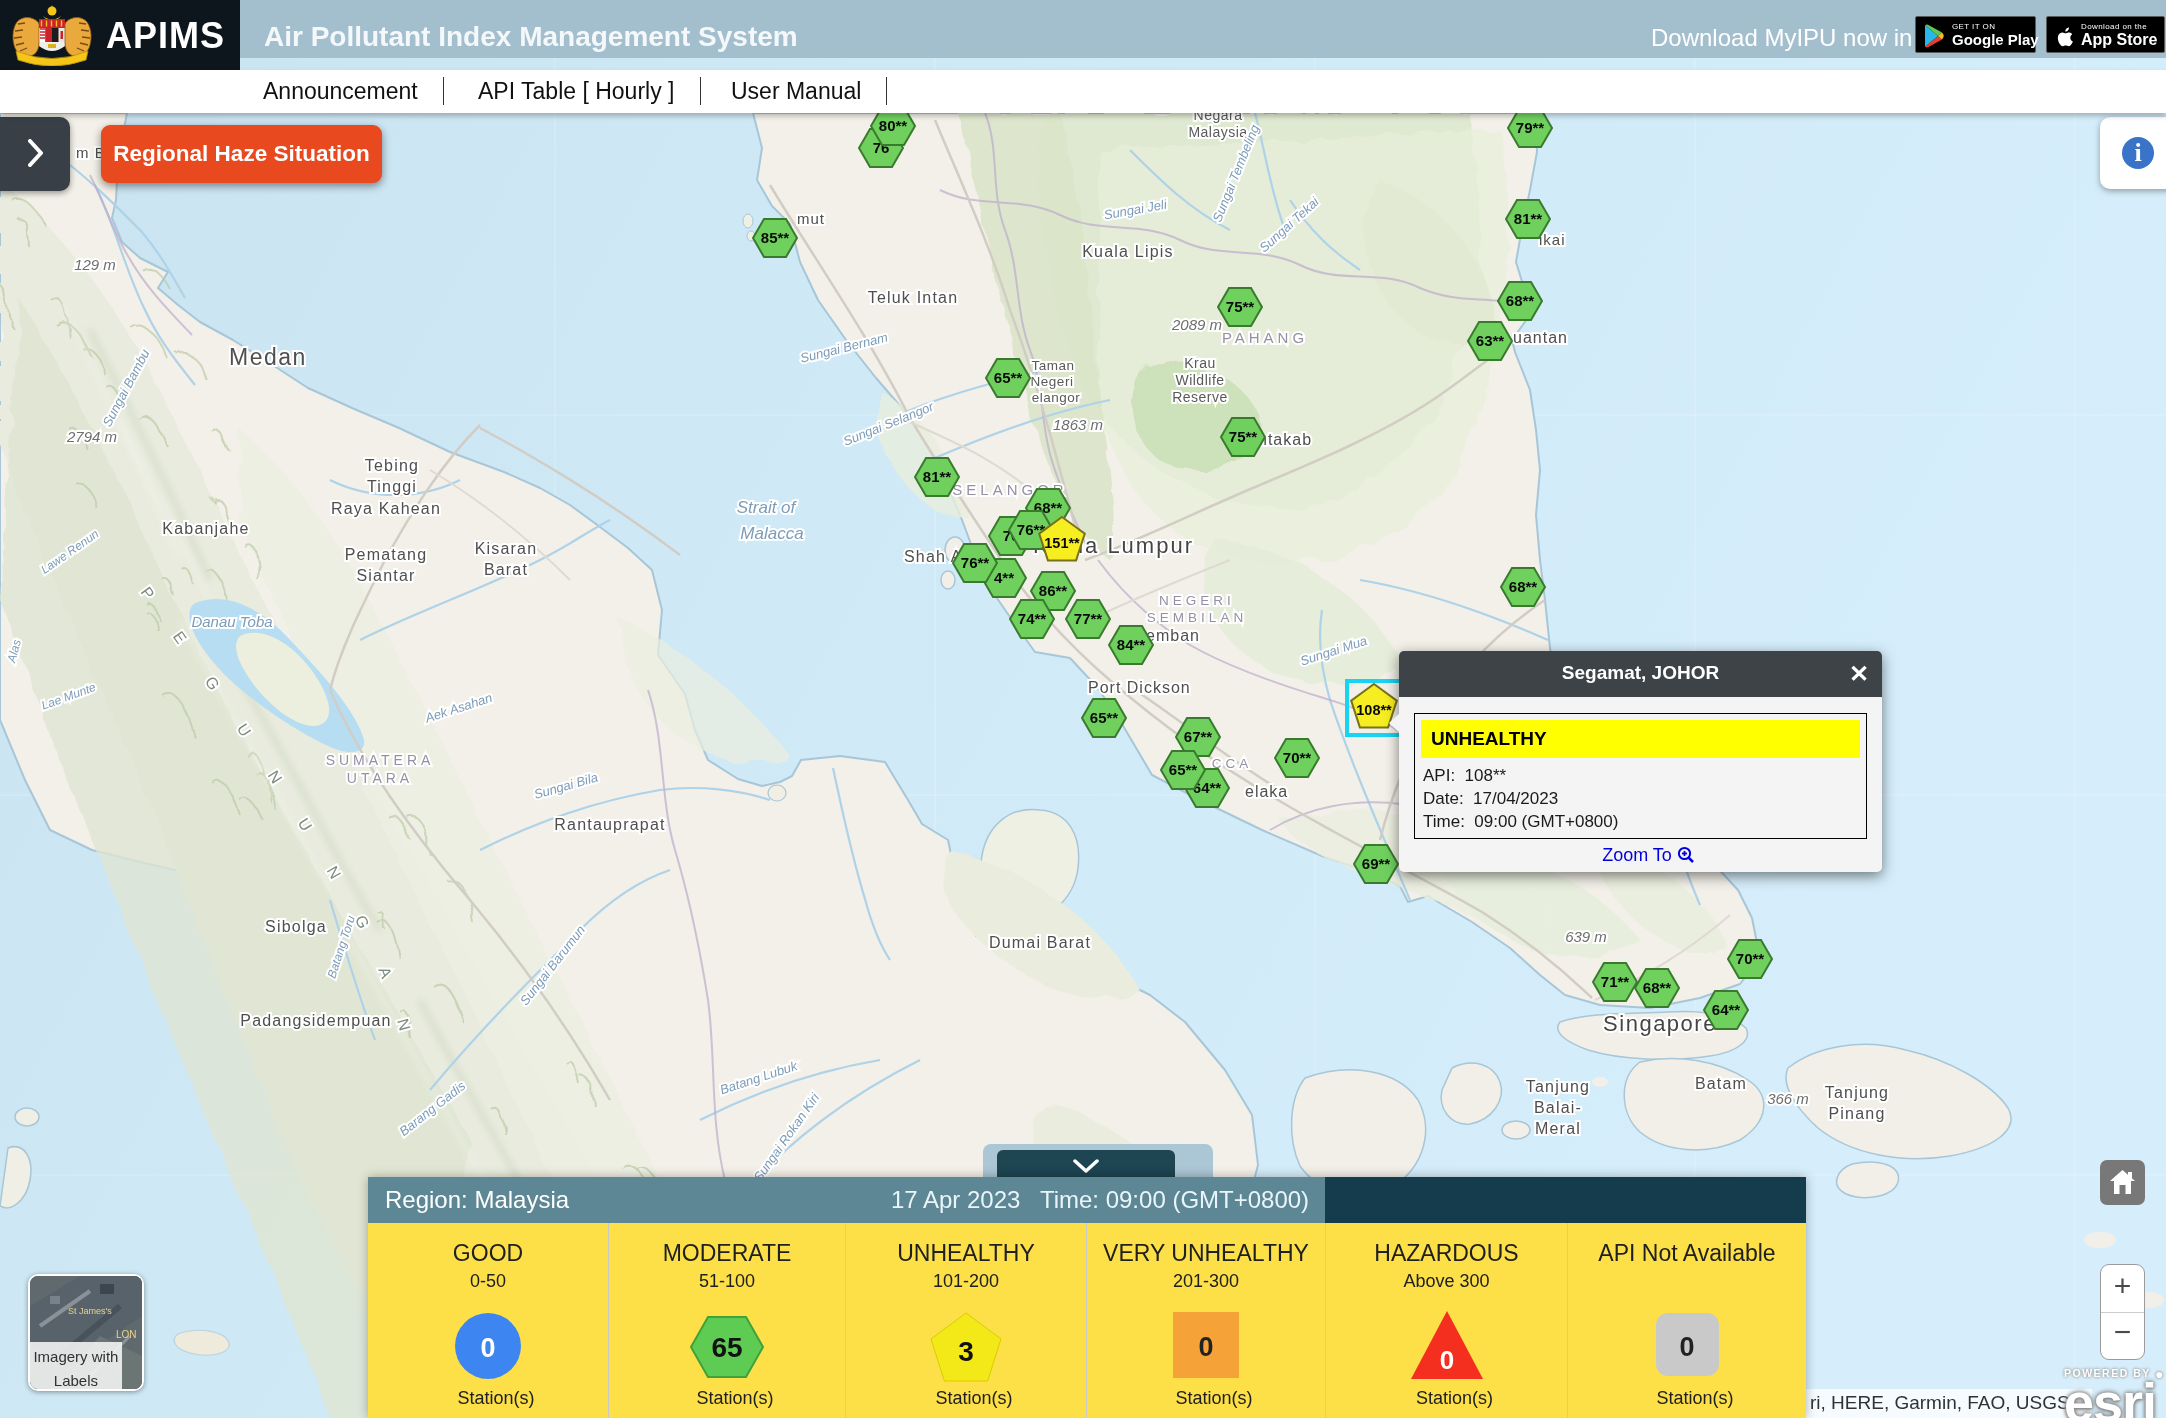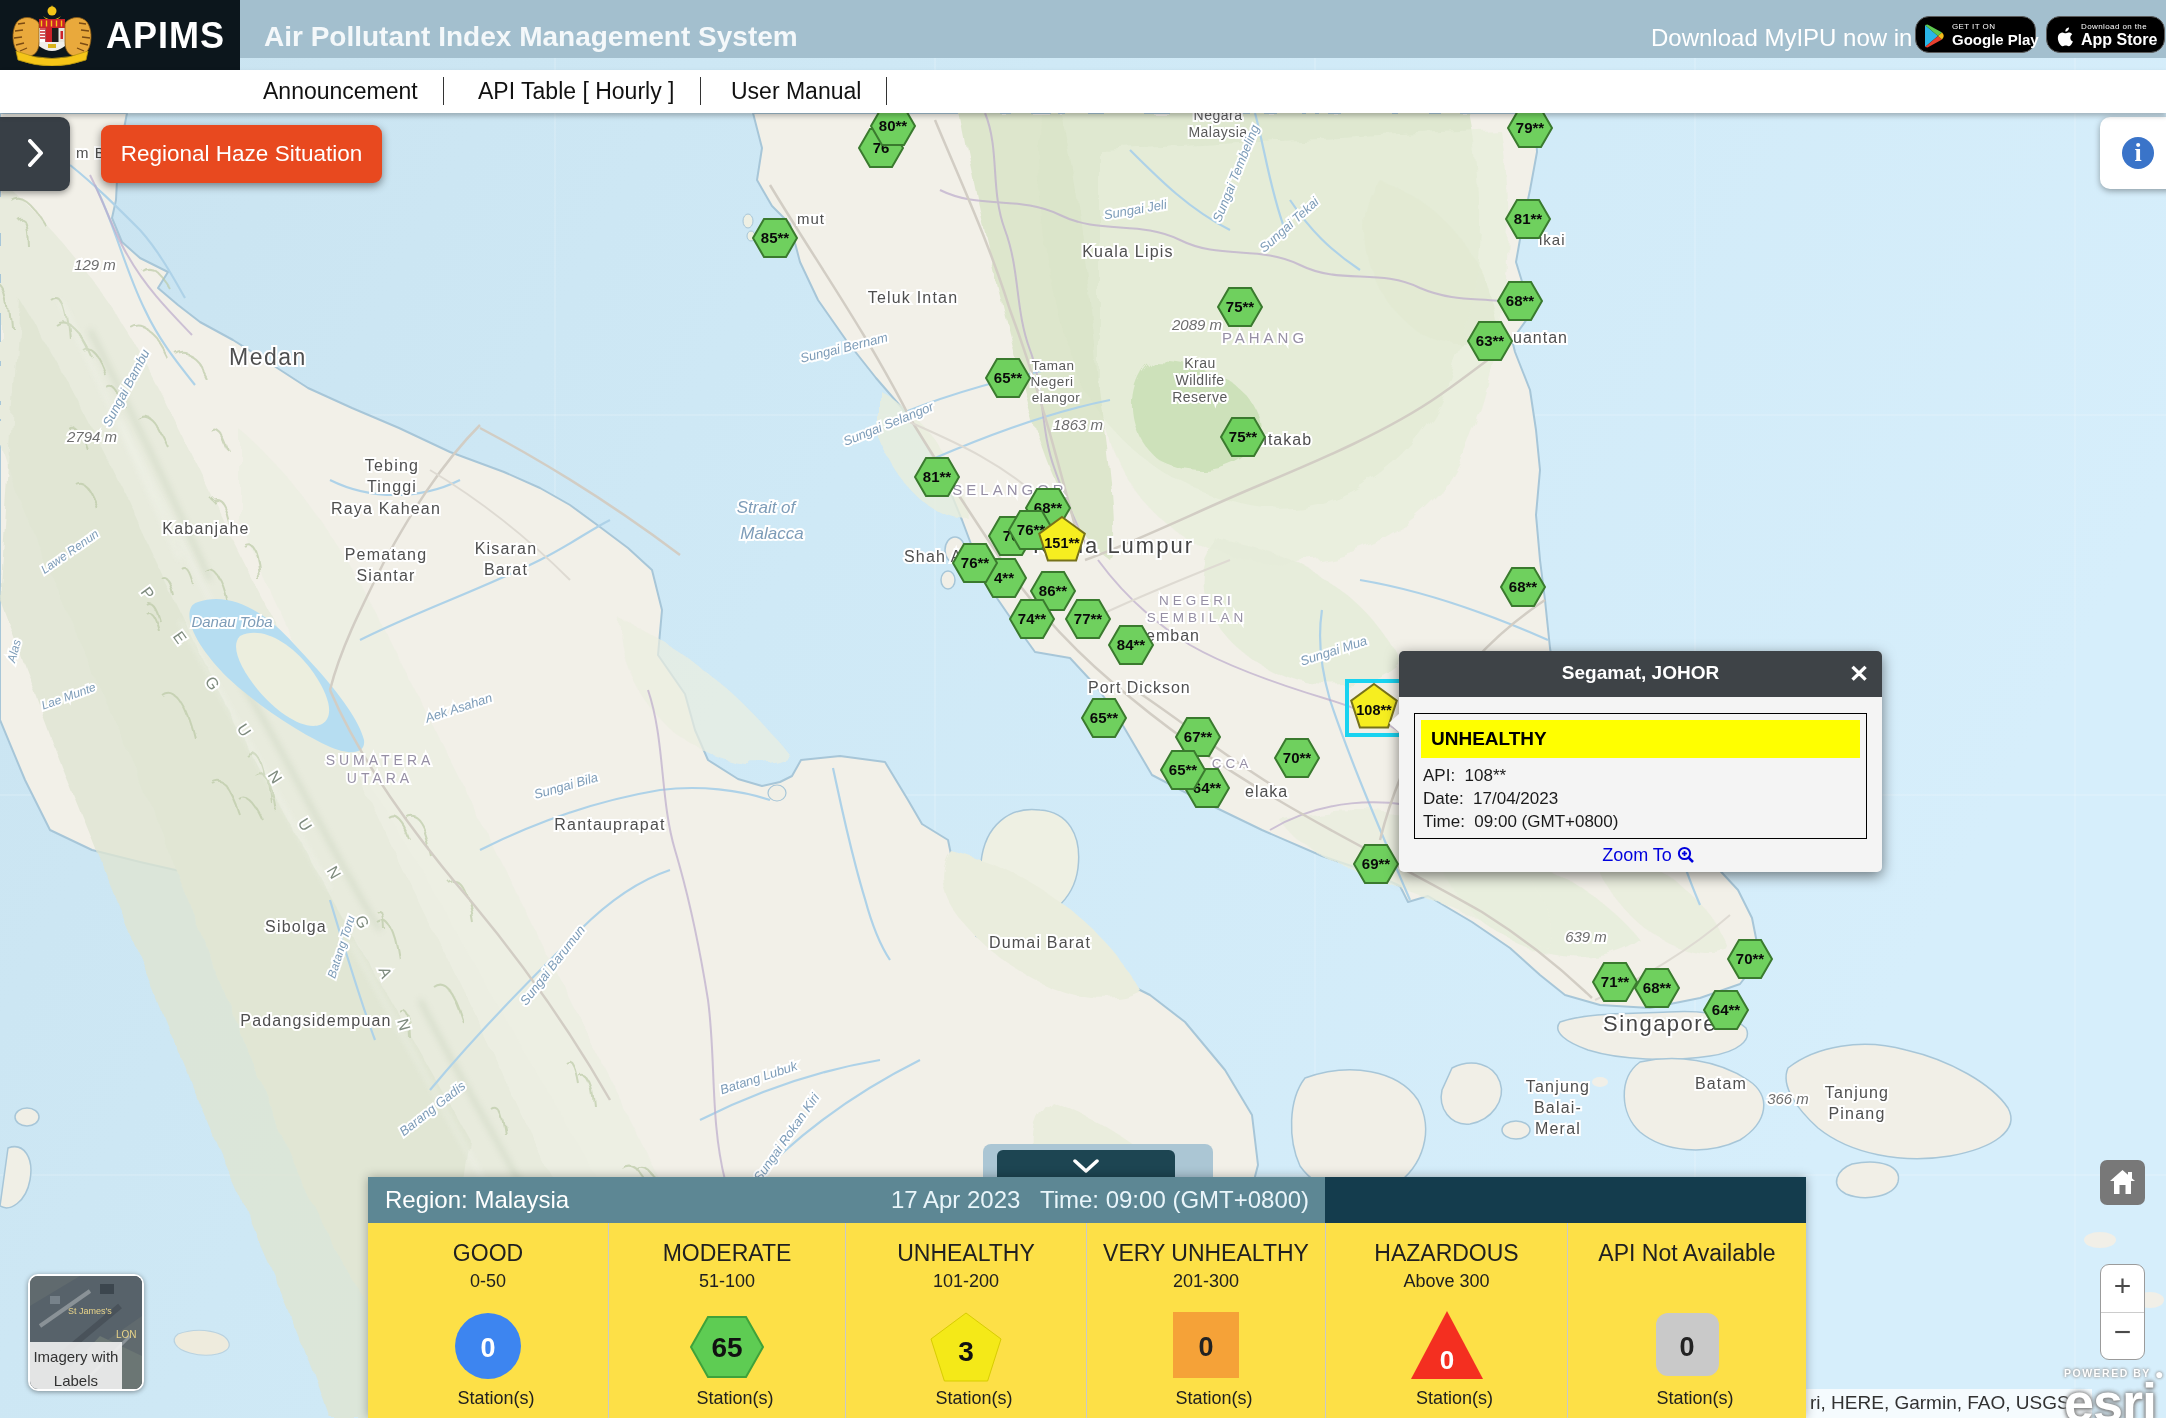--- a/index.html
+++ b/index.html
@@ -6,37 +6,37 @@
   html,body { width:2166px; height:1418px; overflow:hidden; font-family:"Liberation Sans", sans-serif; background:#cfe8f5; }
   #stage { position:relative; width:2166px; height:1418px; overflow:hidden; }
   #mapsvg { position:absolute; left:0; top:0; }
 
   
   .hdr { position:absolute; left:0; top:0; width:2166px; height:58px; background:#a3bfce; z-index:50; }
   .hdr .black { position:absolute; left:0; top:0; width:240px; height:70px; background:#0c161c; }
   .hdr .apims { position:absolute; left:106px; top:15px; color:#fff; font-size:36px; font-weight:bold; letter-spacing:1px; }
   .hdr .title { position:absolute; left:264px; top:21px; color:#f4f8fa; font-size:28px; font-weight:bold; }
   .hdr .dl { position:absolute; left:1651px; top:24px; color:#fff; font-size:24px; }
-  .badge { position:absolute; top:16px; height:37px; background:#000; border-radius:14px; color:#fff; }
+  .badge { position:absolute; top:16px; height:37px; background:#000; border-radius:2px; color:#fff; }
   .badge.gp { left:1915px; width:121px; border:1px solid #5a5a5a; }
   .badge.as { left:2046px; width:119px; border:1px solid #5a5a5a; }
   .badge .small { position:absolute; left:36px; top:5px; font-size:8px; letter-spacing:.4px; white-space:nowrap; }
   .badge .big { position:absolute; left:36px; top:14px; font-size:15px; font-weight:bold; white-space:nowrap; }
   .badge.as .small { left:34px; }
   .badge.as .big { left:34px; }
 
   
   .nav { position:absolute; left:0; top:70px; width:2166px; height:43px; background:#fff; z-index:50; box-shadow:0 3px 5px rgba(0,0,0,0.25); }
   .nav a { position:absolute; top:8px; color:#111; font-size:23px; text-decoration:none; }
   .nav .sep { position:absolute; top:7px; width:1px; height:28px; background:#333; }
 
   
   .ltab { position:absolute; left:-10px; top:117px; width:80px; height:74px; background:#383f46; border-radius:10px; z-index:20; box-shadow:0 2px 6px rgba(0,0,0,.4); color:#fff; }
   .ltab svg { position:absolute; left:38px; top:22px; }
-  .haze { position:absolute; left:101px; top:125px; width:281px; height:58px; background:#e8491f; border-radius:9px; z-index:20; color:#fff; font-size:22.5px; font-weight:normal; text-align:center; line-height:58px; white-space:nowrap; box-shadow:0 3px 8px rgba(0,0,0,.45); }
+  .haze { position:absolute; left:101px; top:125px; width:281px; height:58px; background:#e8491f; border-radius:9px; z-index:20; color:#fff; font-size:22.5px; font-weight:bold; text-align:center; line-height:58px; white-space:nowrap; box-shadow:0 3px 8px rgba(0,0,0,.45); }
 
   
   .infocard { position:absolute; left:2100px; top:117px; width:80px; height:72px; background:#fff; border-radius:10px; z-index:20; box-shadow:0 2px 6px rgba(0,0,0,.35); }
   .infocard .circ { position:absolute; left:22px; top:20px; width:32px; height:32px; border-radius:50%; background:#3a74c9; color:#fff; text-align:center; font-family:"Liberation Serif", serif; font-weight:bold; font-size:26px; line-height:32px; }
 
   
   .popup { position:absolute; left:1399px; top:604px; width:483px; height:221px; background:#f4f4f4; border-radius:5px; z-index:30; box-shadow:0 4px 14px rgba(0,0,0,.5);margin-top:47px; }
   .popup .phead { position:absolute; left:0; top:0; width:100%; height:46px; background:#3e4347; border-radius:5px 5px 0 0; }
   .popup .ptitle { position:absolute; width:100%; text-align:center; top:11px; color:#fff; font-size:19px; font-weight:bold; }
   .popup .px { position:absolute; right:13px; top:9px; color:#fff; font-size:24px; font-weight:bold; }

